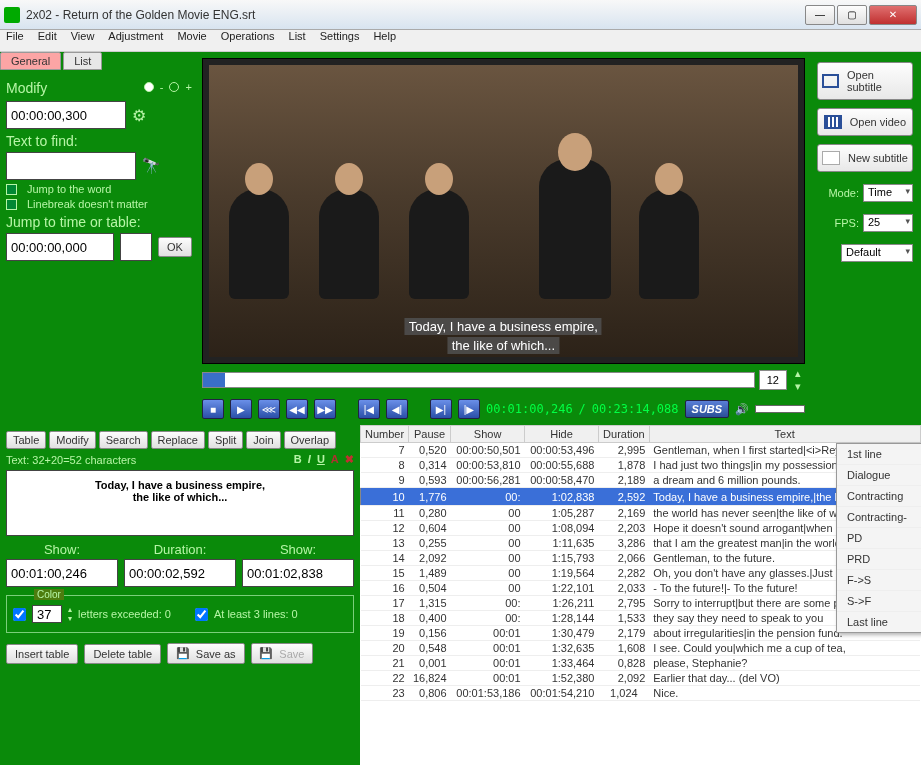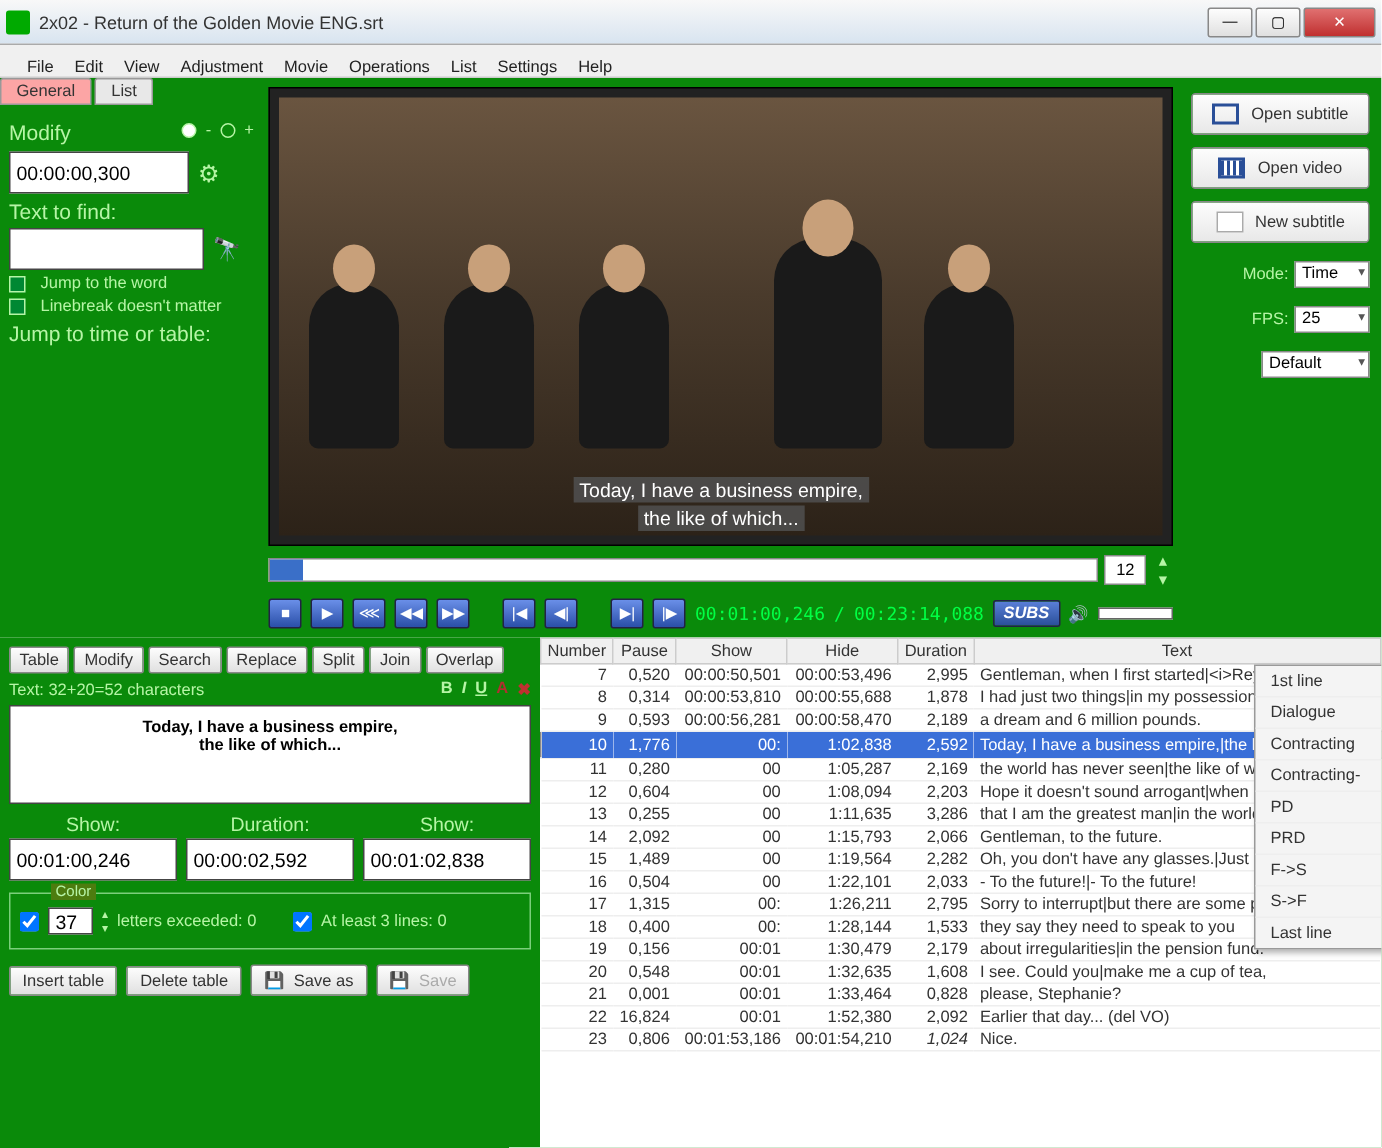--- a/index.html
+++ b/index.html
@@ -3,21 +3,21 @@
 <meta charset="utf-8">
 <style>
 *{box-sizing:border-box;margin:0;padding:0;font-family:"Segoe UI",Tahoma,sans-serif;font-size:11px}
 body{background:#fff;width:921px;height:765px;overflow:hidden}
 .titlebar{height:30px;background:linear-gradient(#f8f8f8,#d8e4f0);display:flex;align-items:center;padding:0 4px;border-bottom:1px solid #aaa}
 .titlebar .ico{width:16px;height:16px;background:#0a0;margin-right:6px;border-radius:2px}
 .titlebar .title{flex:1;color:#333;font-size:12px}
 .winbtns{display:flex;gap:2px}
 .winbtn{width:30px;height:20px;border:1px solid #888;border-radius:2px;display:flex;align-items:center;justify-content:center;background:linear-gradient(#fdfdfd,#e0e0e0);font-size:10px}
 .winbtn.close{background:linear-gradient(#e07070,#c03030);color:#fff;width:48px}
-.menubar{height:22px;background:#f0f0f0;display:flex;align-items:flex-end;padding:0 18px;gap:14px;border-bottom:1px solid #ccc}
+.menubar{height:22px;background:#f0f0f0;display:flex;align-items:flex-start;padding:0 6px;gap:14px;border-bottom:1px solid #ccc}
 .menubar span{color:#222;cursor:default}
 .green{background:#0a8a0a;position:relative}
 .top-green{height:373px;display:flex}
 .left-panel{width:210px;padding:6px;color:#b6f5a6}
 .tabs{display:flex;gap:2px;margin:-6px 0 6px -6px}
 .tab{background:#e8e8e8;border:1px solid #999;padding:2px 10px;color:#333;border-radius:2px 2px 0 0}
 .tab.active{background:#fca5a5}
 .heading{color:#b6f5a6;font-size:14px;margin:4px 0 2px}
 .row{display:flex;align-items:center;gap:6px;margin:3px 0}
 .field{background:#fff;border:1px solid #444;padding:3px 4px;color:#000;font-size:13px;height:28px}
@@ -122,20 +122,25 @@
     </div>
     <div class="row">
         <span class="chk"></span>
         <span class="lbl">Jump to the word</span>
       </div>
     <div class="row">
         <span class="chk"></span>
         <span class="lbl">Linebreak doesn't matter</span>
       </div>
     <div class="heading">Jump to time or table:</div>
+    <div class="row">
+      <input class="field" style="width: 108px;" value="00:00:00,000">
+      <input class="field" style="width: 32px;">
+      <button class="btn">OK</button>
+    </div>
   </div>
 
   <div class="video-wrap">
     <div class="video">
       <div class="scene">
         <div class="person" style="left:20px">
             <div class="head"></div>
           </div>
         <div class="person" style="left:110px">
             <div class="head"></div>
@@ -381,21 +386,21 @@
             <td style="text-align: right; width: 84px;">1:30,479</td>
             <td style="text-align: right; width: 52px;">2,179</td>
             <td>about irregularities|in the pension fund.</td>
           </tr>
           <tr>
             <td style="text-align: right; width: 48px;">20</td>
             <td style="text-align: right; width: 44px;">0,548</td>
             <td style="text-align: right; width: 84px;">00:01</td>
             <td style="text-align: right; width: 84px;">1:32,635</td>
             <td style="text-align: right; width: 52px;">1,608</td>
-            <td>I see. Could you|make me a cup of tea,</td>
+            <td>I see. Could you|which me a cup of tea,</td>
           </tr>
           <tr>
             <td style="text-align: right; width: 48px;">21</td>
             <td style="text-align: right; width: 44px;">0,001</td>
             <td style="text-align: right; width: 84px;">00:01</td>
             <td style="text-align: right; width: 84px;">1:33,464</td>
             <td style="text-align: right; width: 52px;">0,828</td>
             <td>please, Stephanie?</td>
           </tr>
           <tr>
@@ -404,21 +409,21 @@
             <td style="text-align: right; width: 84px;">00:01</td>
             <td style="text-align: right; width: 84px;">1:52,380</td>
             <td style="text-align: right; width: 52px;">2,092</td>
             <td>Earlier that day... (del VO)</td>
           </tr>
           <tr>
             <td style="text-align: right; width: 48px;">23</td>
             <td style="text-align: right; width: 44px;">0,806</td>
             <td style="text-align: right; width: 84px;">00:01:53,186</td>
             <td style="text-align: right; width: 84px;">00:01:54,210</td>
-            <td style="text-align: right; width: 52px; font-style: italic;">1,024</td>
+            <td style="text-align: center; width: 52px;">1,024</td>
             <td>Nice.</td>
           </tr>
         </tbody>
     </table>
     <div class="ctx" id="ctx">
         <div>1st line</div>
         <div>Dialogue</div>
         <div>Contracting</div>
         <div>Contracting-</div>
         <div>PD</div>

